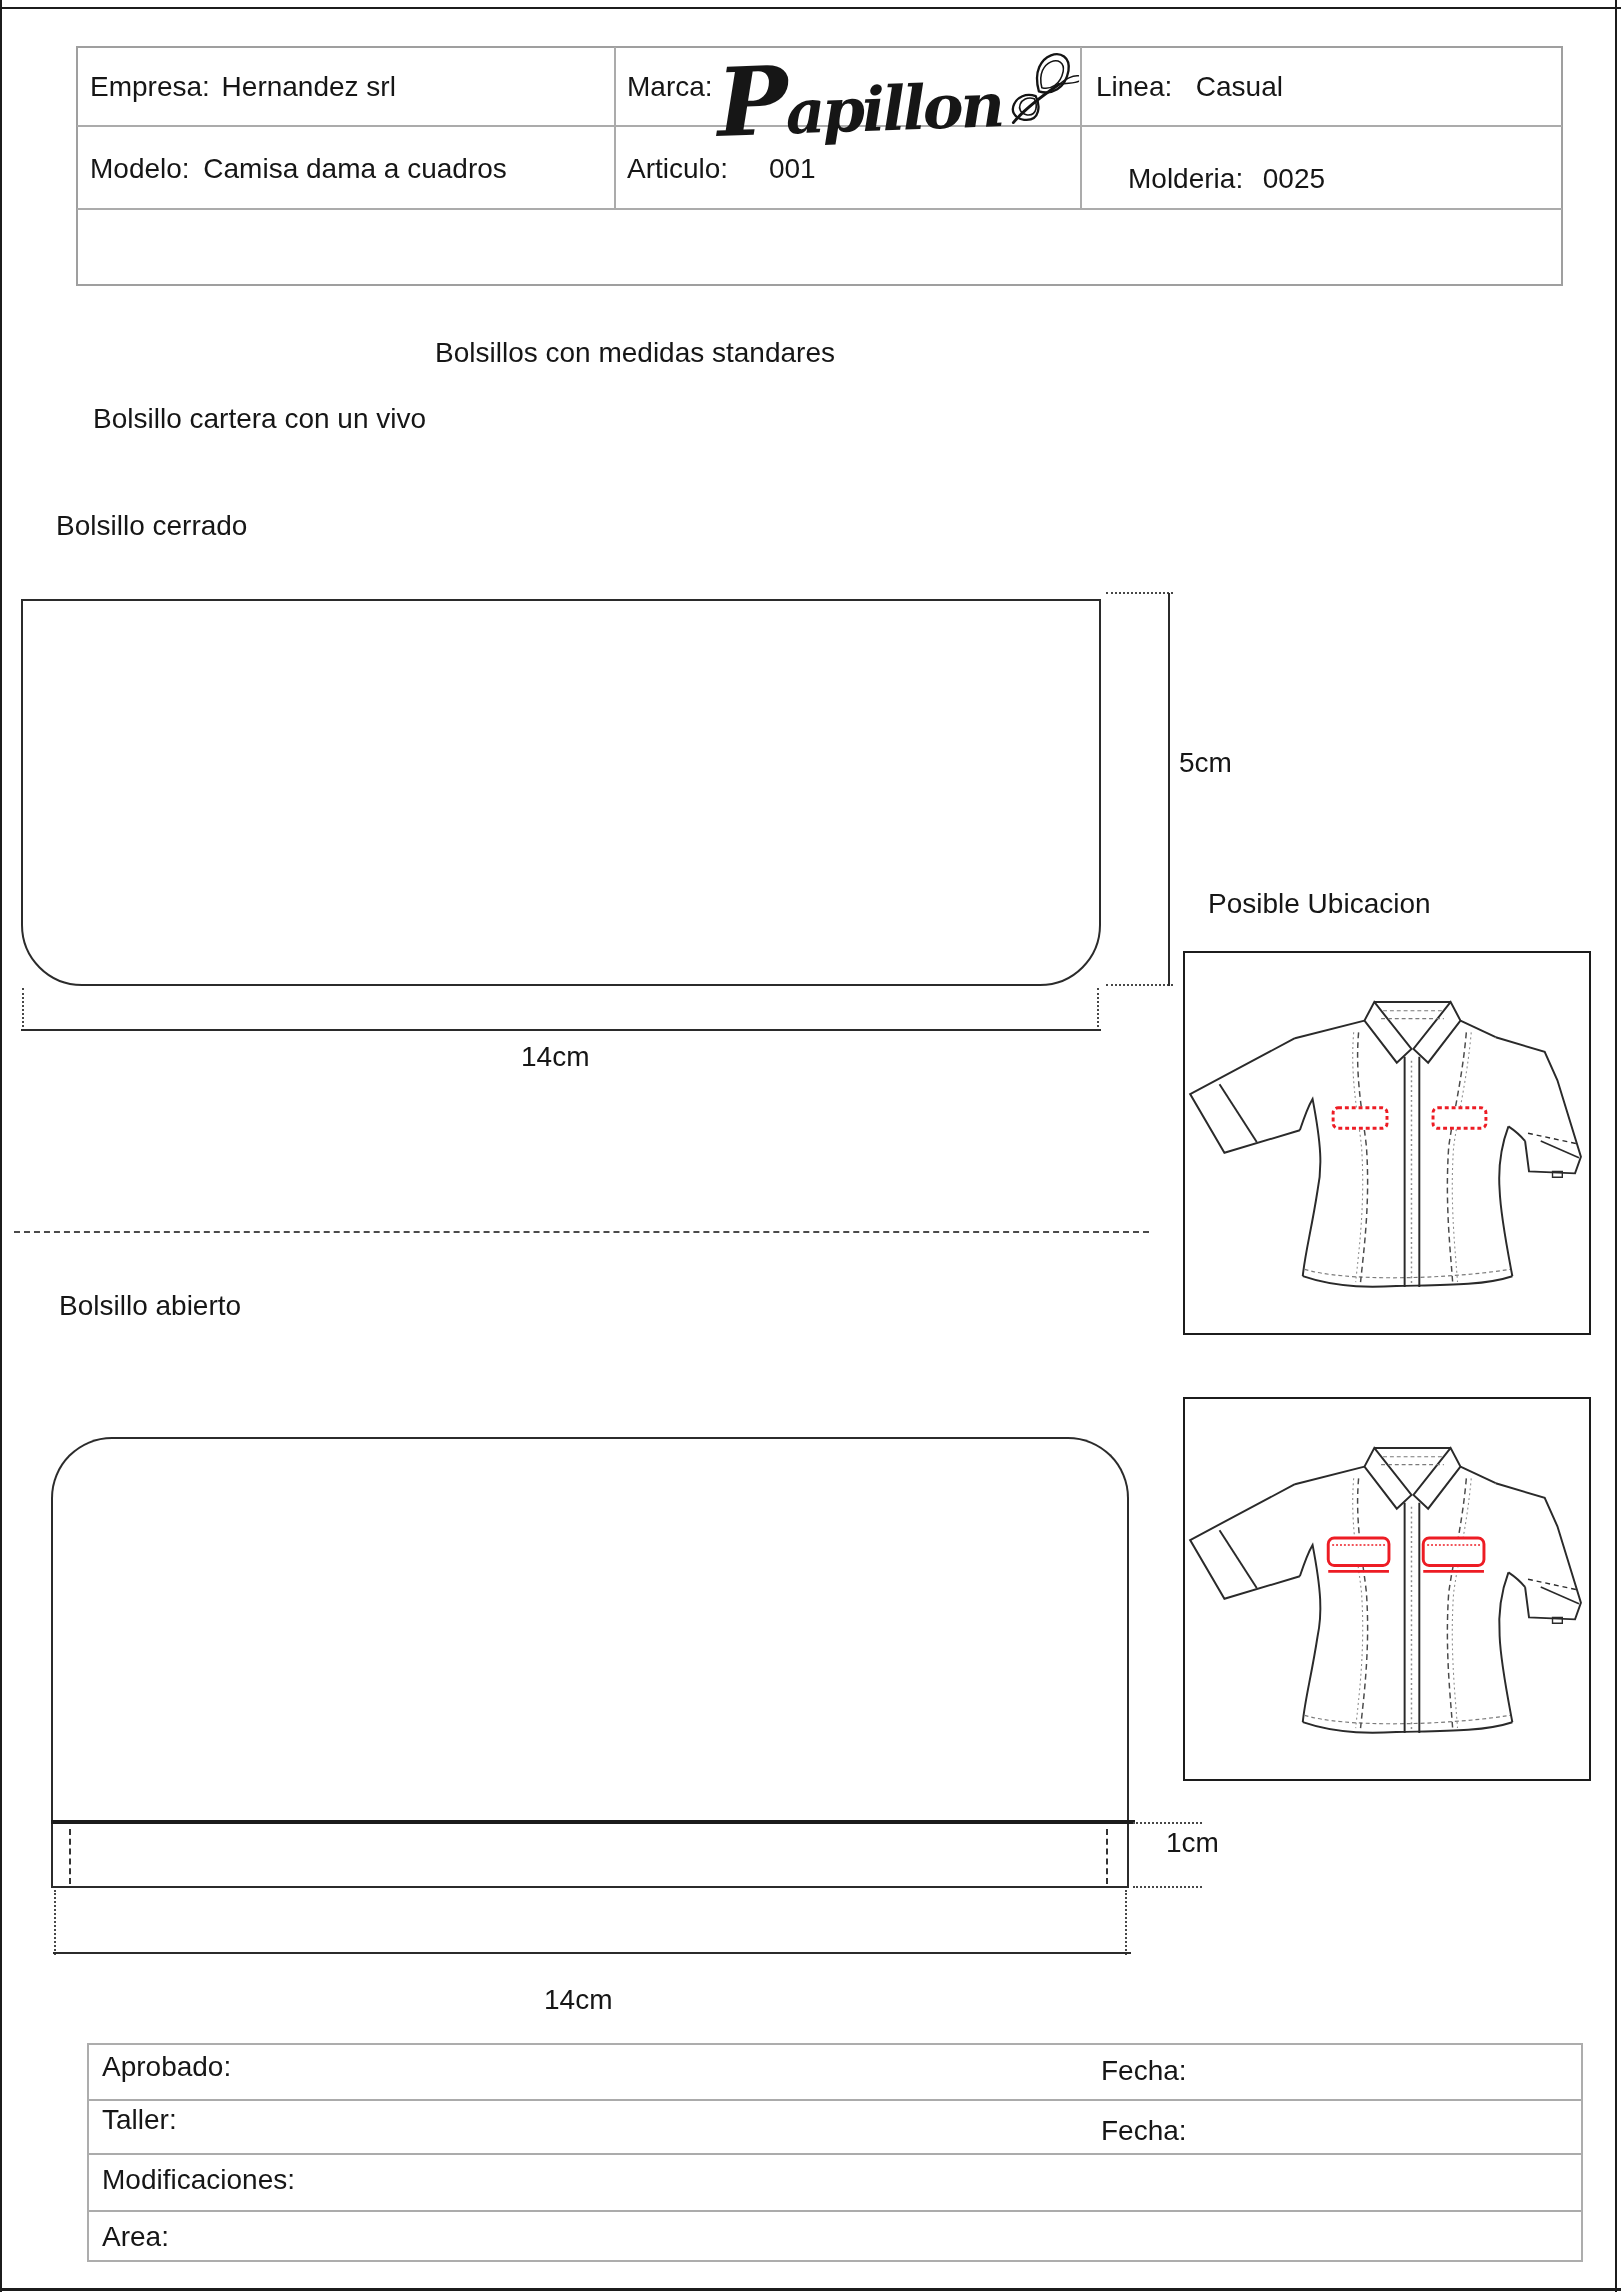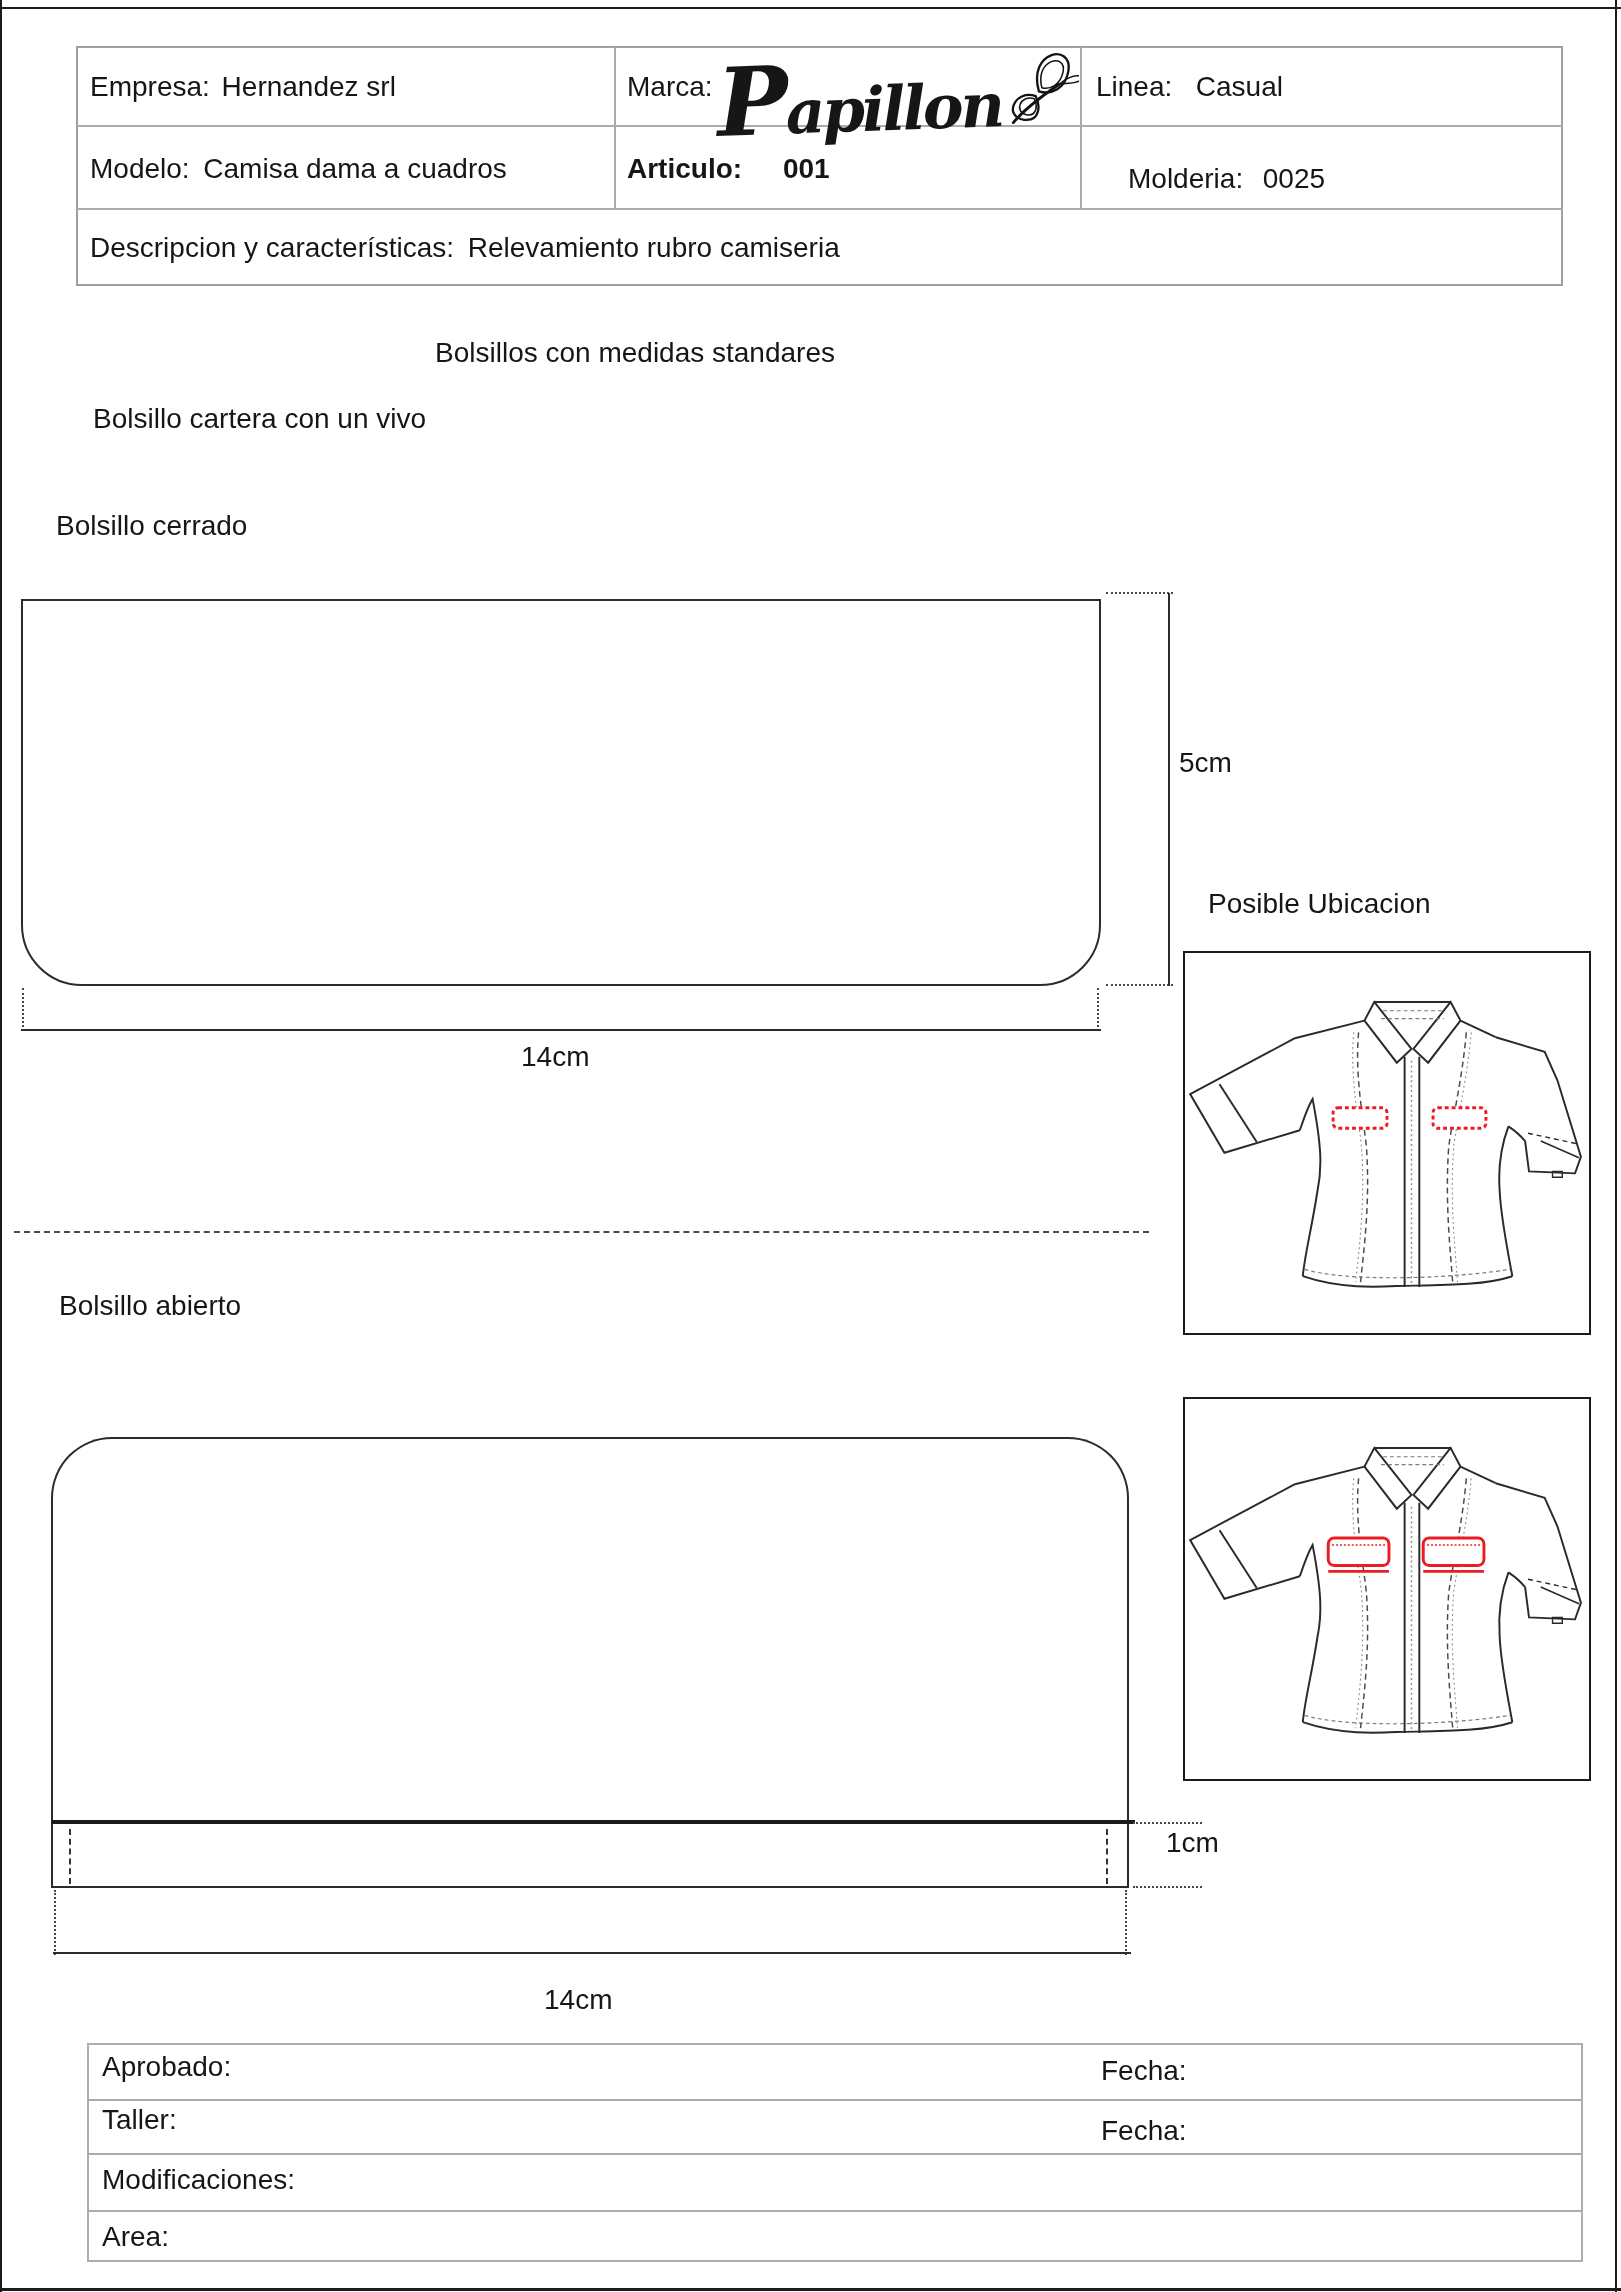--- a/index.html
+++ b/index.html
@@ -80,38 +80,34 @@
   <svg class="butterfly" viewBox="0 0 60 70">
     <g fill="#ffffff" stroke="#141414" stroke-width="1.8" stroke-linecap="round">
       <path d="M30 36 C18 6 52 -4 51 18 C50 32 40 38 30 36 Z"></path>
       <path d="M32 33 C24 12 48 4 47 19 C46 29 39 34 32 33 Z" fill="none" stroke-width="1.2"></path>
       <path d="M28 40 C12 36 4 58 21 59 C34 59 32 46 28 40 Z"></path>
       <path d="M27 42 C16 40 12 54 23 55 C31 55 30 46 27 42 Z" fill="none" stroke-width="1.2"></path>
       <path d="M13 62 C21 50 32 40 45 29" fill="none" stroke-width="2.2"></path>
       <path d="M45 29 C51 23 55 21 59 21 M45 29 C53 27 57 27 60 25" fill="none" stroke-width="1.2"></path>
     </g>
   </svg>
-  <div class="t" style="left:627px;top:153px;font-weight:bold;">
+  <div class="t" style="left:627px;top:153px;">
     <span class="lbl">Articulo:</span>
     <span class="val" style="margin-left:33px;">001</span>
   </div>
 
   <div class="t" style="left:1096px;top:71px;text-align:right;">
     <span class="lbl">Linea:</span>
     <span class="val" style="margin-left:15.7px;">Casual</span>
   </div>
   <div class="t" style="left:1104px;top:163px;margin-left:24px;">
     <span class="lbl">Molderia:</span>
     <span class="val" style="margin-left:11.8px;">0025</span>
   </div>
 
-  <div class="t" style="left:90px;top:232px;">
-    <span class="lbl">Descripcion y características:</span>
-    <span class="val" style="margin-left:5.9px;">Relevamiento rubro camiseria</span>
-  </div>
 
   <div class="t" style="left:435px;top:337px;">Bolsillos con medidas standares</div>
   <div class="t" style="left:56px;top:403px;margin-left:37px;">Bolsillo cartera con un vivo</div>
   <div class="t" style="left:56px;top:510px;">Bolsillo cerrado</div>
 
   <div class="pocket-closed"></div>
 
   <div class="dot-h" style="left:1106px;top:592px;width:67px;"></div>
   <div class="dot-h" style="left:1106px;top:984px;width:67px;"></div>
   <div class="dim-v" style="left:1168px;top:593px;height:393px;"></div>

